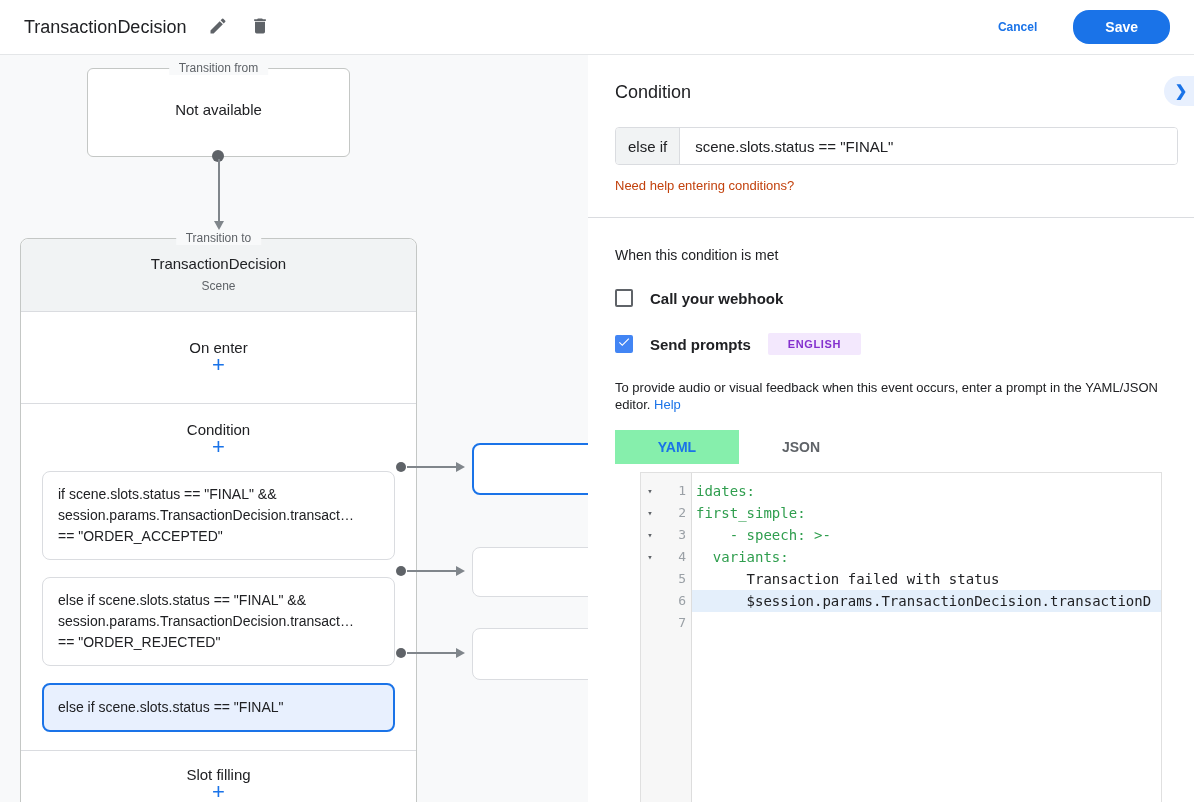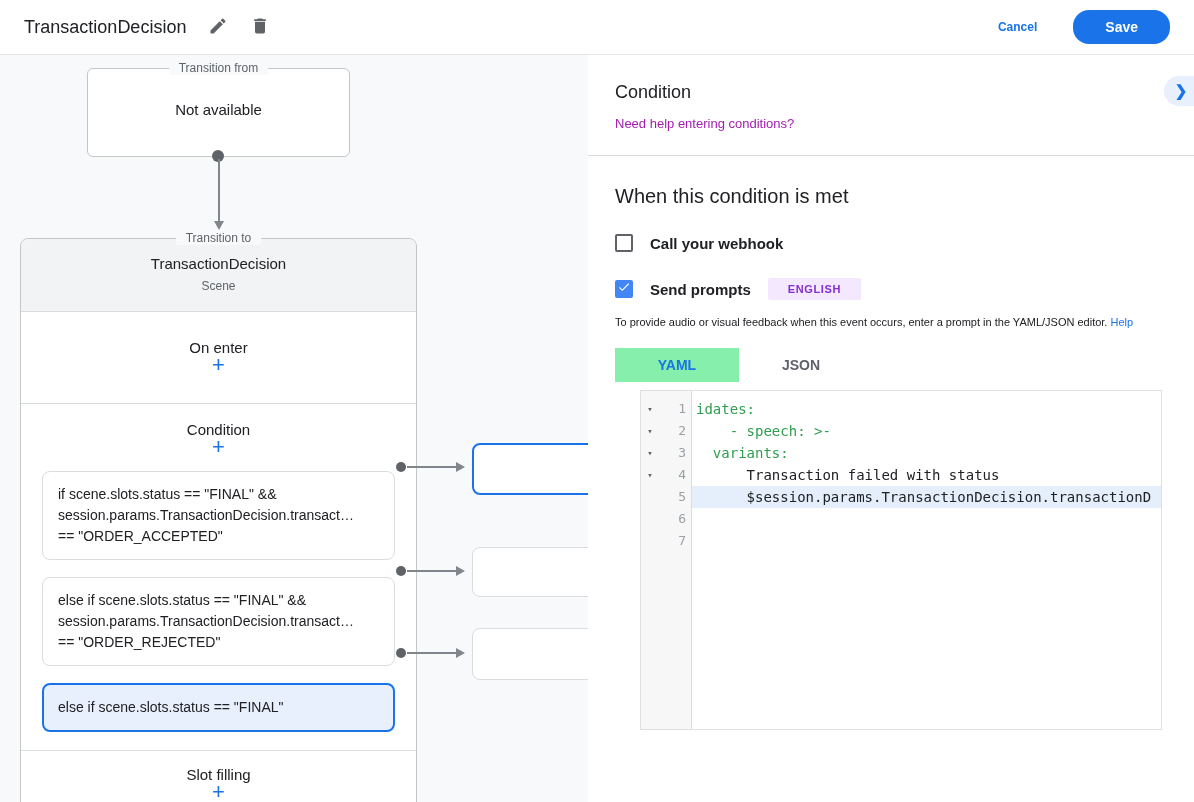--- a/index.html
+++ b/index.html
@@ -79,35 +79,35 @@
     color:#1a73e8; font-size:15px; font-weight:700; display:flex; align-items:center;
     justify-content:center; padding-left:4px; }
   .p-sec1 { padding:27px 16px 0 27px; }
   .p-h1 { font-size:18px; font-weight:400; color:#202124; }
   .cond-input-group { display:flex; margin-top:24px; border:1px solid #dadce0;
     border-radius:4px; height:38px; overflow:hidden; background:#fff; }
   .cond-prefix { background:#f1f3f4; border-right:1px solid #dadce0; display:flex;
     align-items:center; padding:0 12px; font-size:15px; color:#202124; }
   .cond-input { flex:1; border:none; outline:none; padding:0 15px; font-size:15px;
     color:#202124; font-family:inherit; background:#fff; }
-  .help-link { display:inline-block; color:#a21caf; font-size:13px; margin-top:13px;
+  .help-link { display:inline-block; color:#c2410c; font-size:13px; margin-top:13px;
     text-decoration:none; }
   .p-divider { border-top:1px solid #dadce0; margin-top:23px; }
 
   .p-sec2 { padding:29px 16px 0 27px; }
-  .p-h2 { font-size:20px; font-weight:400; color:#202124; }
+  .p-h2 { font-size:14px; font-weight:400; color:#202124; }
   .cbx-row { display:flex; align-items:center; margin-top:26px; cursor:pointer; }
   .cbx { width:18px; height:18px; border:2px solid #5f6368; border-radius:2px;
     flex-shrink:0; background:#fff; }
   .cbx.checked { background:#4285f4; border-color:#4285f4; display:flex;
     align-items:center; justify-content:center; }
   .cbx-label { font-size:15px; font-weight:700; color:#202124; margin-left:17px; }
   .badge { margin-left:17px; background:#f3e8fd; color:#8430ce; font-size:11px;
     font-weight:700; letter-spacing:0.6px; padding:5px 20px; border-radius:2px; }
-  .p-desc { font-size:11px; color:#202124; line-height:17px; margin-top:14px; max-width:572px; }
+  .p-desc { font-size:13px; color:#202124; line-height:17px; margin-top:24px; max-width:572px; }
   .p-desc a { color:#1a73e8; text-decoration:none; }
 
   .tabs { display:flex; margin-top:17px; }
   .tab { width:124px; height:34px; display:flex; align-items:center; justify-content:center;
     font-size:14px; font-weight:700; color:#5f6368; cursor:pointer; background:#fff; border:none;
     font-family:inherit; }
   .tab.active { background:#86efac; color:#1a73e8; }
 
   
   .editor { margin:8px 16px 0 25px; border:1px solid #e0e0e0; height:340px;
@@ -218,20 +218,24 @@
     <div class="target-box" style="top:573px;height:52px;"></div>
   </div>
 
   <div class="panel">
     <button class="chevron-btn">
       <span>❯</span>
     </button>
 
     <div class="p-sec1">
       <div class="p-h1">Condition</div>
+      <div class="cond-input-group">
+        <span class="cond-prefix">else if</span>
+        <input class="cond-input" type="text" value="scene.slots.status == &quot;FINAL&quot;" style="">
+      </div>
       <a href="#" class="help-link">Need help entering conditions?</a>
     </div>
 
     <div class="p-divider"></div>
 
     <div class="p-sec2">
       <div class="p-h2">When this condition is met</div>
 
       <div class="cbx-row">
         <span class="cbx"></span>
@@ -286,20 +290,21 @@
               <span class="g-fold"></span>
               <span class="g-num">6</span>
             </div>
           <div class="g-row">
               <span class="g-fold"></span>
               <span class="g-num">7</span>
             </div>
         </div>
         <div class="code-area">
           <div class="cm-line tok-key">idates:</div>
+          <div class="cm-line tok-key">first_simple:</div>
           <div class="cm-line tok-key">    - speech: &gt;-</div>
           <div class="cm-line tok-key">  variants:</div>
           <div class="cm-line tok-plain">      Transaction failed with status</div>
           <div class="cm-line tok-plain hl">      $session.params.TransactionDecision.transactionD</div>
           <div class="cm-line tok-plain"></div>
         </div>
       </div>
     </div>
   </div>
 </div>

